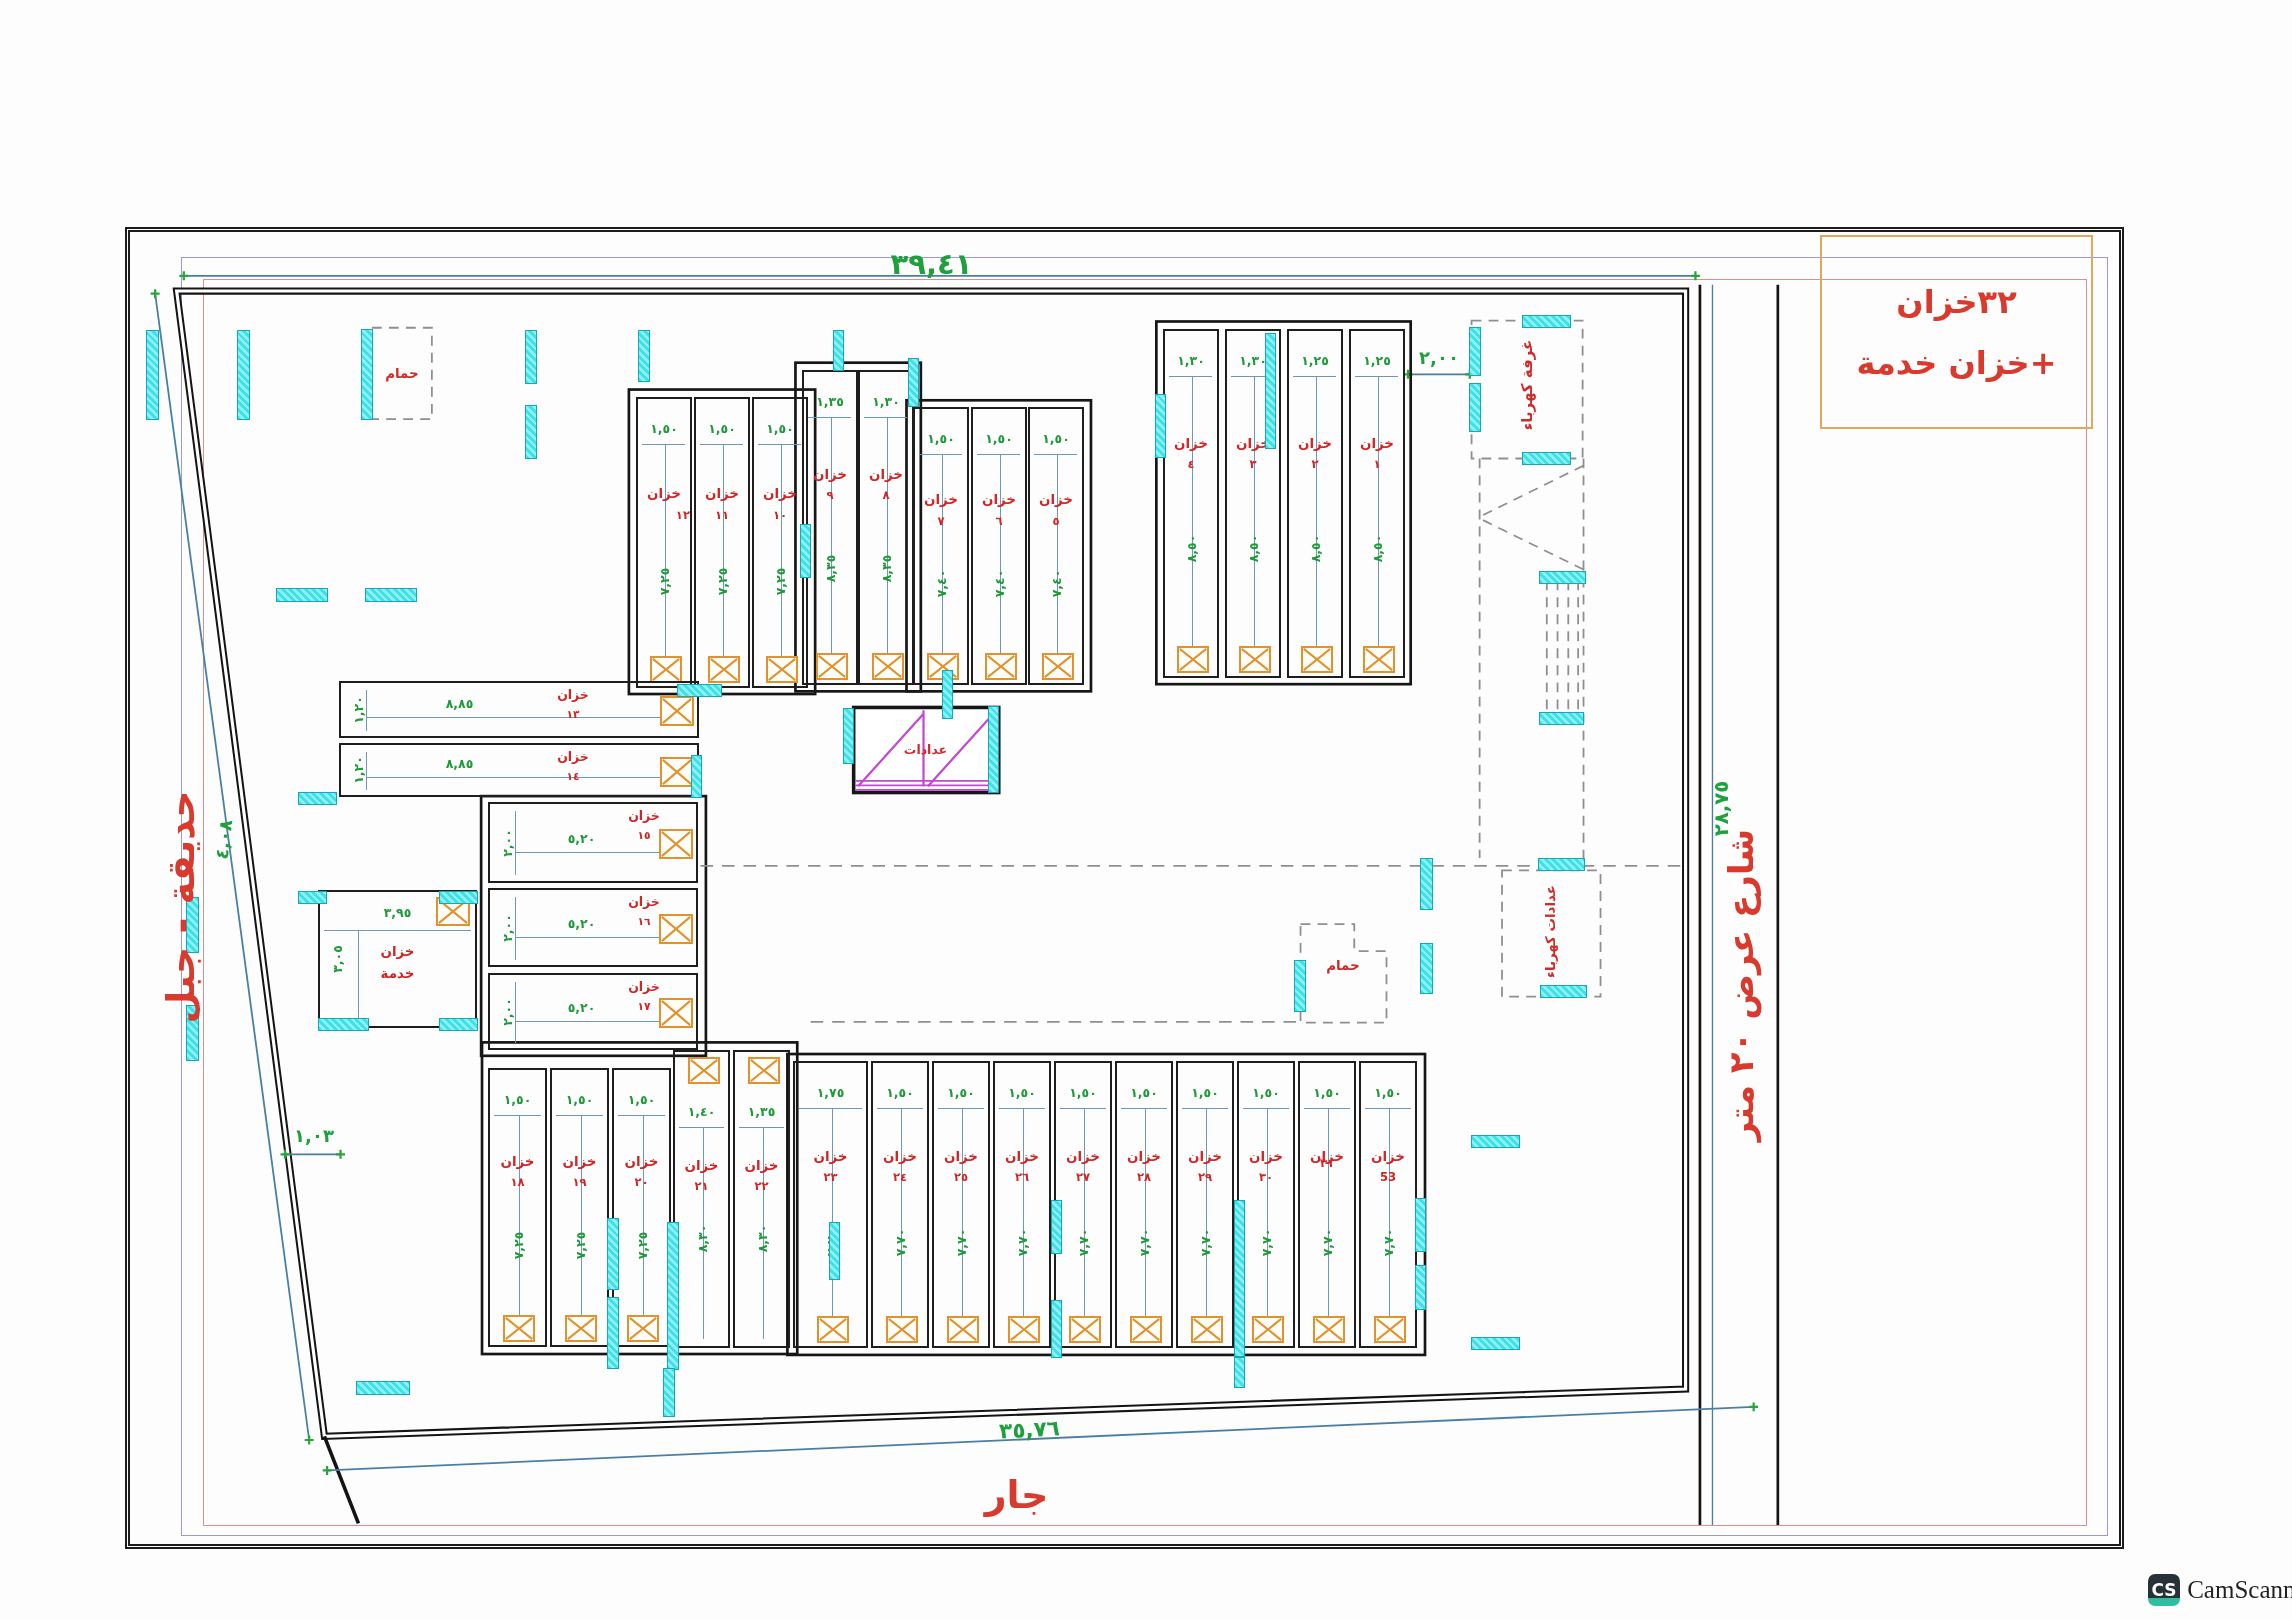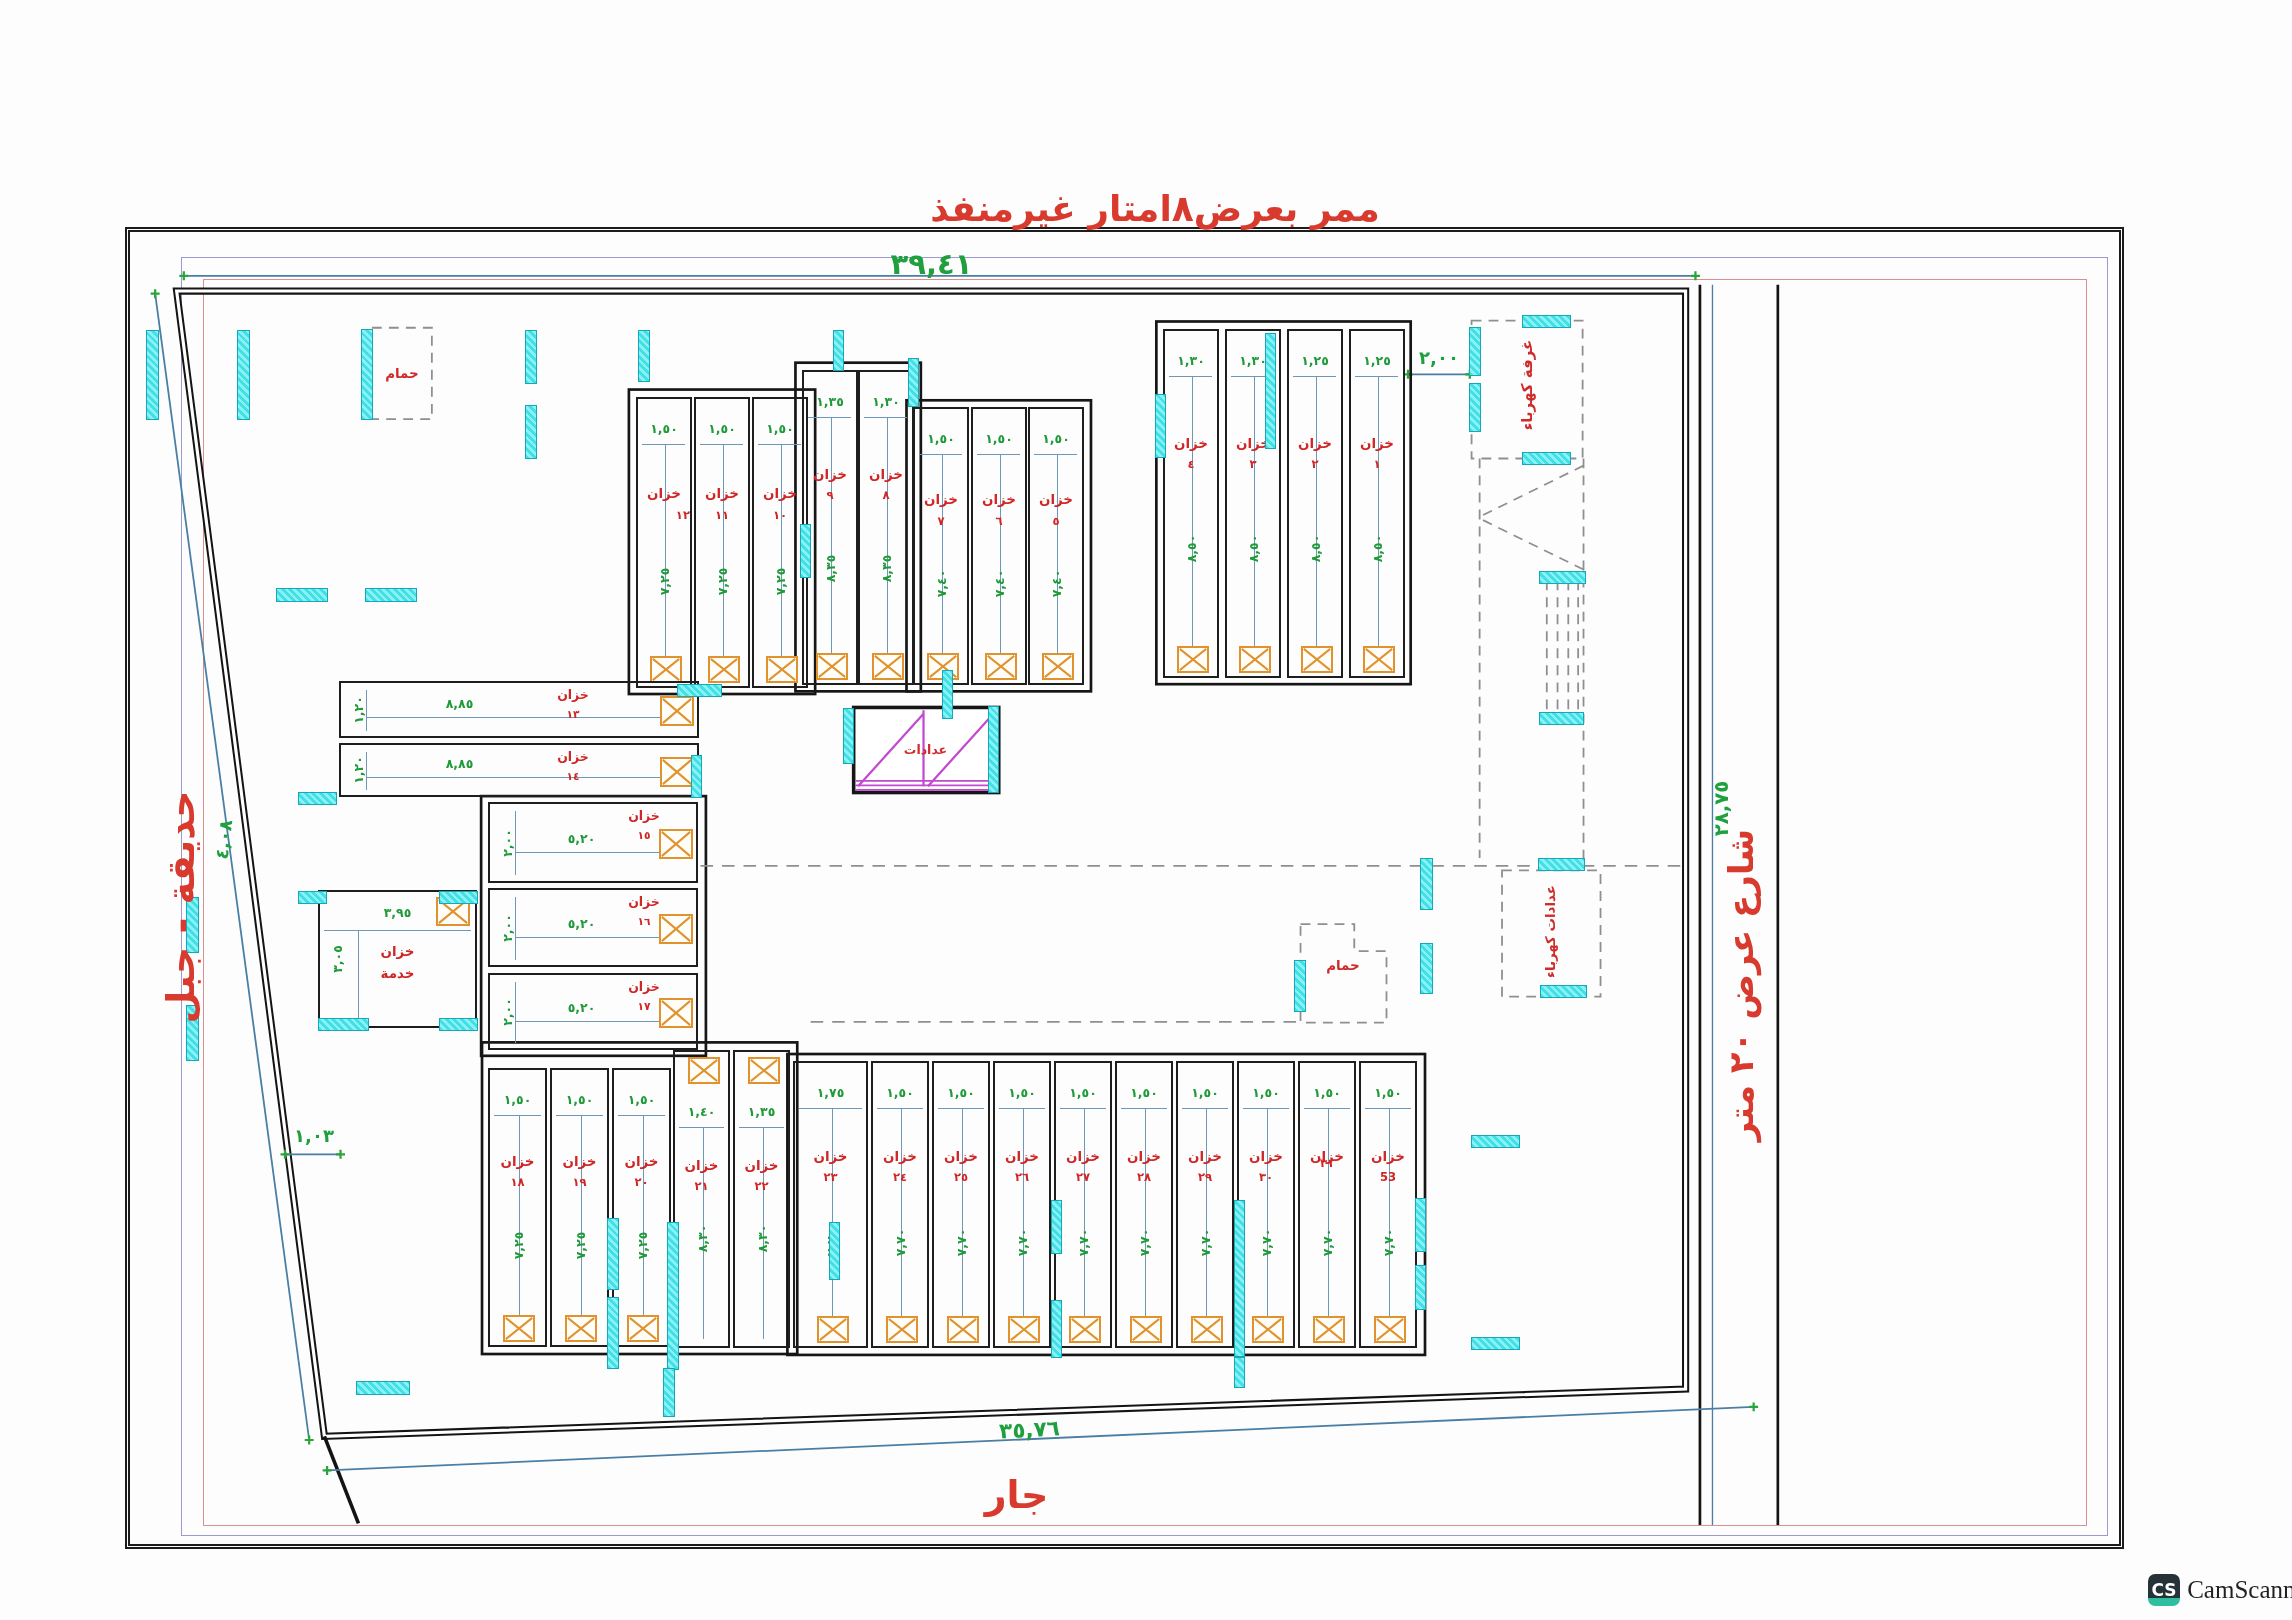--- a/index.html
+++ b/index.html
@@ -609,21 +609,24 @@
       <div class="col" style="left: 1234px; top: 1200px; width: 10.7px; height: 157px;"></div>
       <div class="col" style="left: 1415px; top: 1198px; width: 10.7px; height: 54px;"></div>
       <div class="col" style="left: 1415px; top: 1265px; width: 10.7px; height: 45px;"></div>
       <div class="col" style="left: 663px; top: 1368px; width: 11.6px; height: 49px;"></div>
       <div class="col" style="left: 1234px; top: 1357px; width: 10.7px; height: 31px;"></div>
       <div class="col" style="left: 1471px; top: 1135px; width: 49px; height: 13.4px;"></div>
       <div class="col" style="left: 1471px; top: 1337px; width: 49px; height: 13.4px;"></div>
       <div class="col" style="left: 356px; top: 1381px; width: 54px; height: 14.3px;"></div>
     </div>
 
-  <div class="red-label title-top">ممر بعرض٨امتار غيرمنفذ</div>
+  <div class="info-box">
+    <div>٣٢خزان</div>
+    <div>+خزان خدمة</div>
+  </div>
   <div class="red-label garden-label">حديقة - جبل</div>
   <div class="red-label street-label">شارع عرض ٢٠ متر</div>
   <div class="red-label neighbor-label">جار</div>
 
   <div class="gdim dim-top">٣٩,٤١</div>
   <div class="gdim dim-bottom">٣٥,٧٦</div>
   <div class="gdim dim-street">٢٨,٧٥</div>
   <div class="gdim dim-west-upper">٤,٠٨</div>
   <div class="gdim dim-west-lower">١,٠٣</div>
   <div class="gdim dim-elec-gap">٢,٠٠</div>

